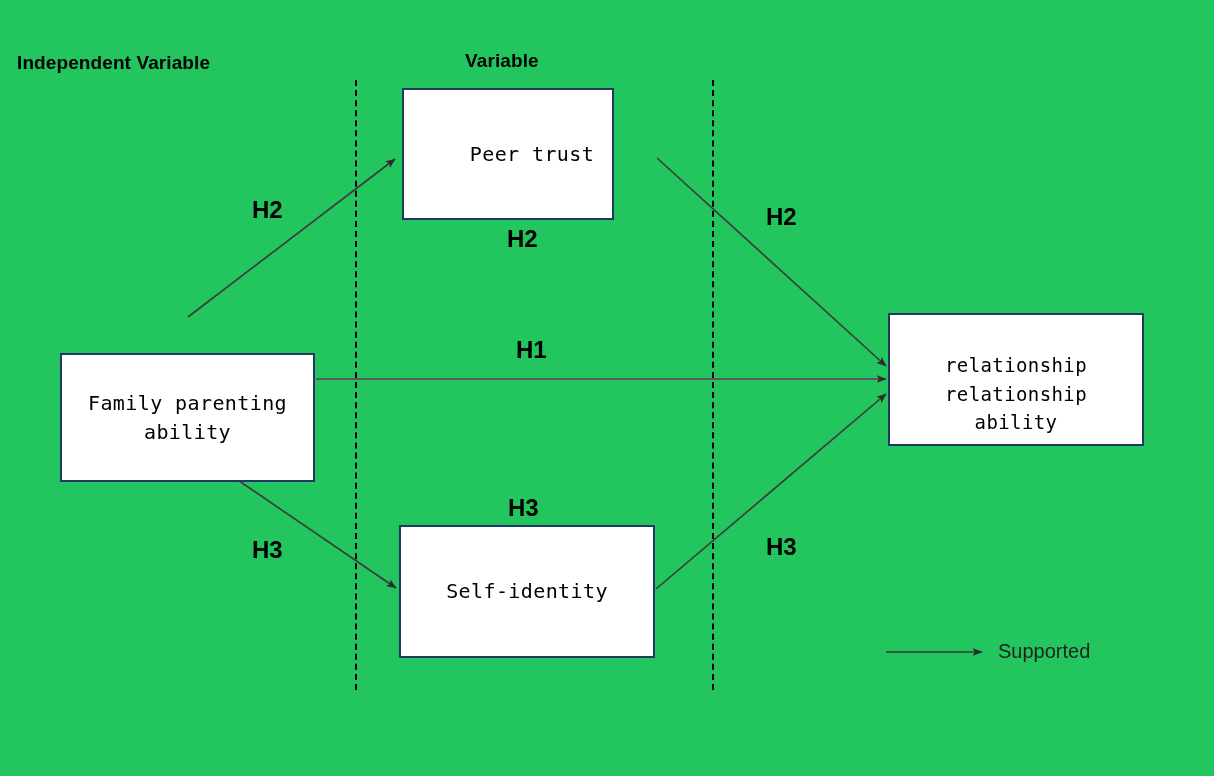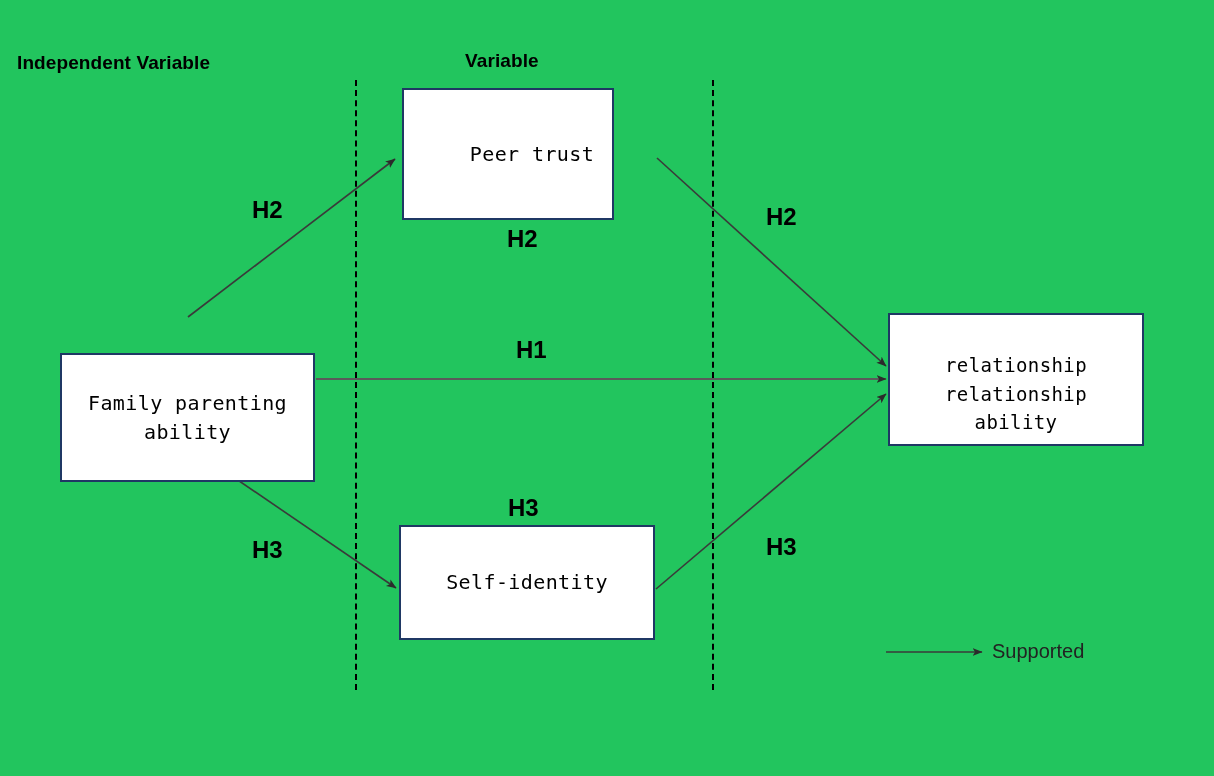--- a/index.html
+++ b/index.html
@@ -45,21 +45,21 @@
     text-align: center;
     font-family: "DejaVu Sans Mono", "Liberation Mono", monospace;
     font-size: 20px;
     line-height: 1.42;
     color: #000000;
     letter-spacing: 0.4px;
     z-index: 3;
   }
   #box-iv  { left: 60px;  top: 317px; width: 255px; height: 129px; margin-top: 36px; }
   #box-m1  { left: 402px; top: 88px;  width: 212px; height: 132px; padding-left: 48px; }
-  #box-m2  { left: 399px; top: 525px; width: 256px; height: 115px; }
+  #box-m2  { left: 399px; top: 525px; width: 256px; height: 133px; }
   #box-dv  { left: 888px; top: 313px; width: 256px; height: 133px; font-size: 19px; line-height: 1.52;}
 
   
   .divider {
     position: absolute;
     width: 0;
     border-left: 2px dashed #000000;
     z-index: 1;
   }
   #divider-left  { left: 355px; top: 80px; height: 610px; }
@@ -100,20 +100,21 @@
     top: 640px;
     display: flex;
     align-items: center;
     z-index: 4;
   }
   #legend-arrow { display: block; }
   #legend-label {
     font-family: "Liberation Sans", sans-serif;
     font-size: 20px;
     color: #222222;
+    margin-left: 6px;
     white-space: nowrap;
   }
 </style>
 </head>
 <body>
 
 <div id="canvas">
 
   <div class="col-header" id="hdr-independent">Independent Variable</div>
   <div class="col-header" id="hdr-mediators">Variable</div>

